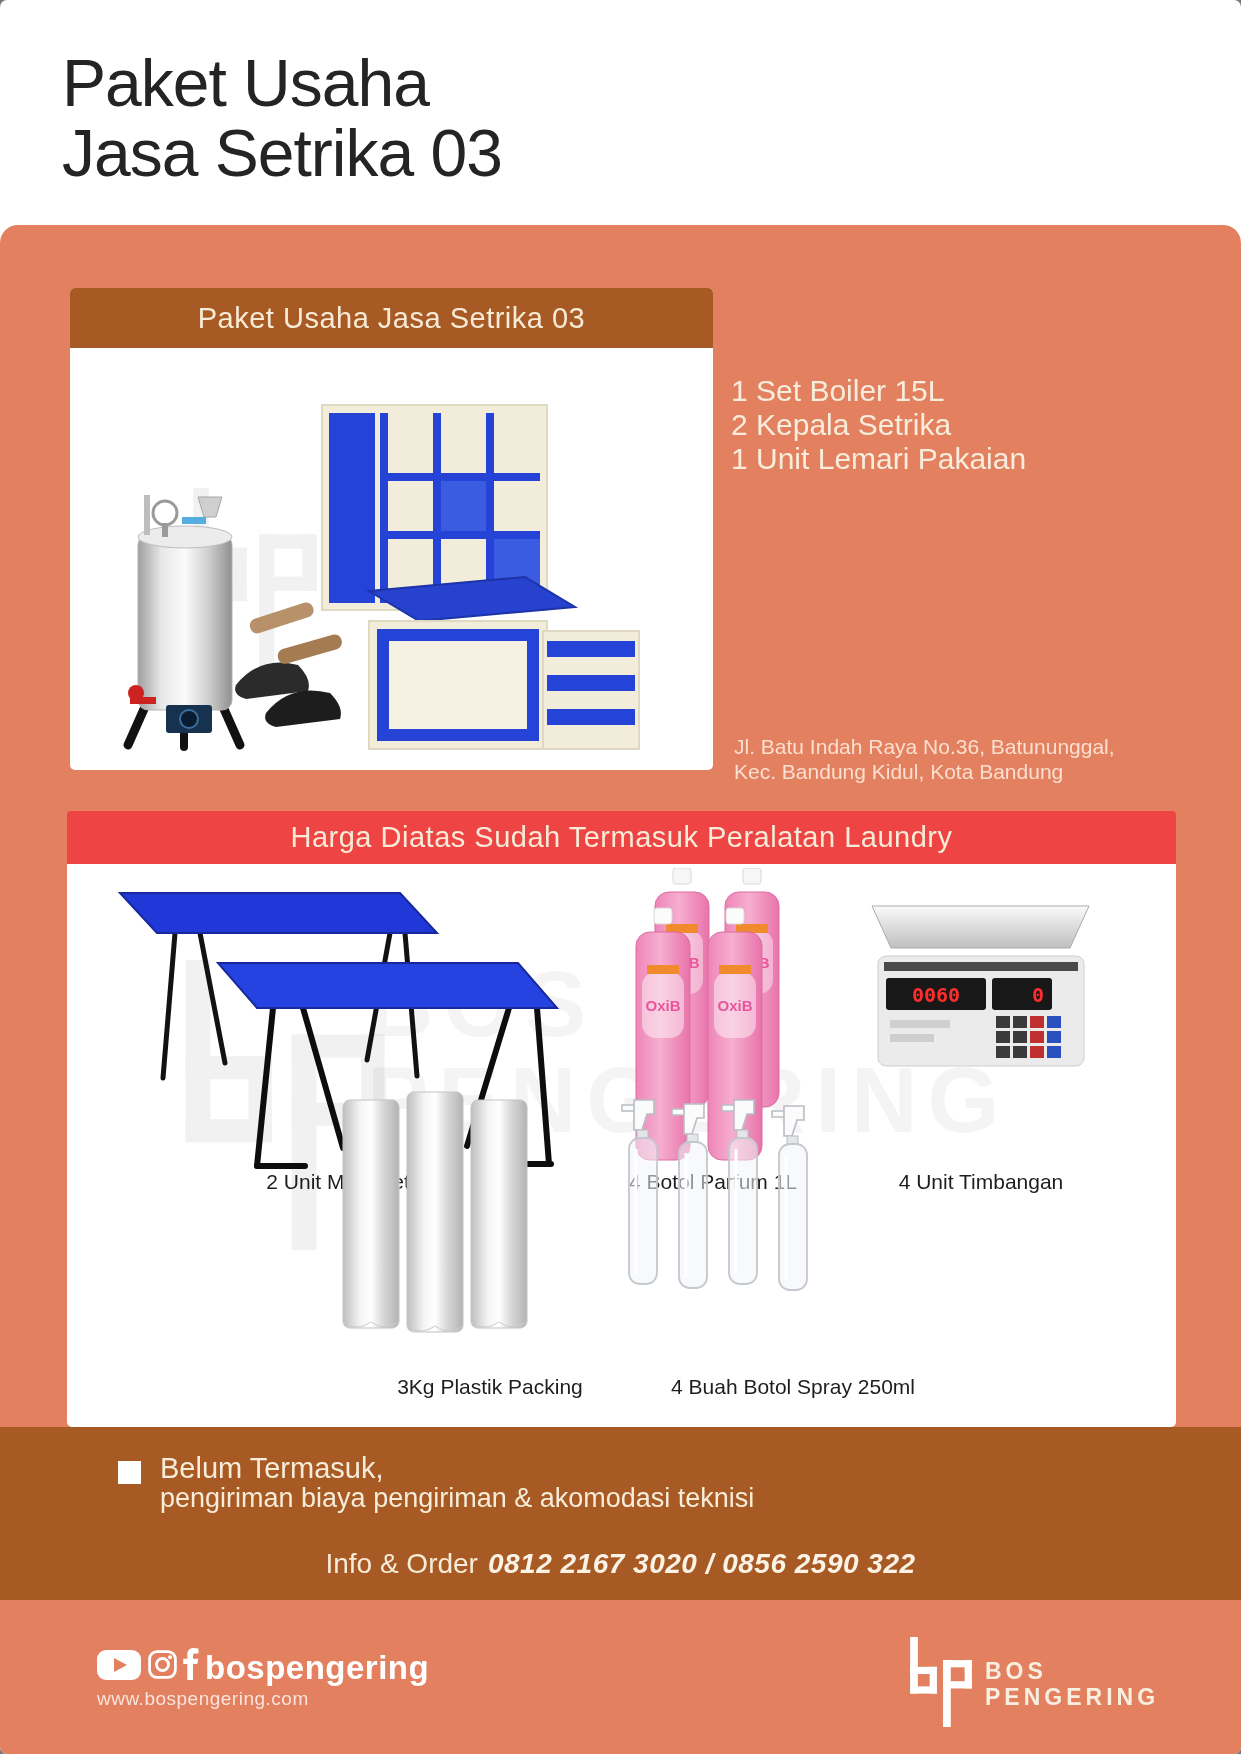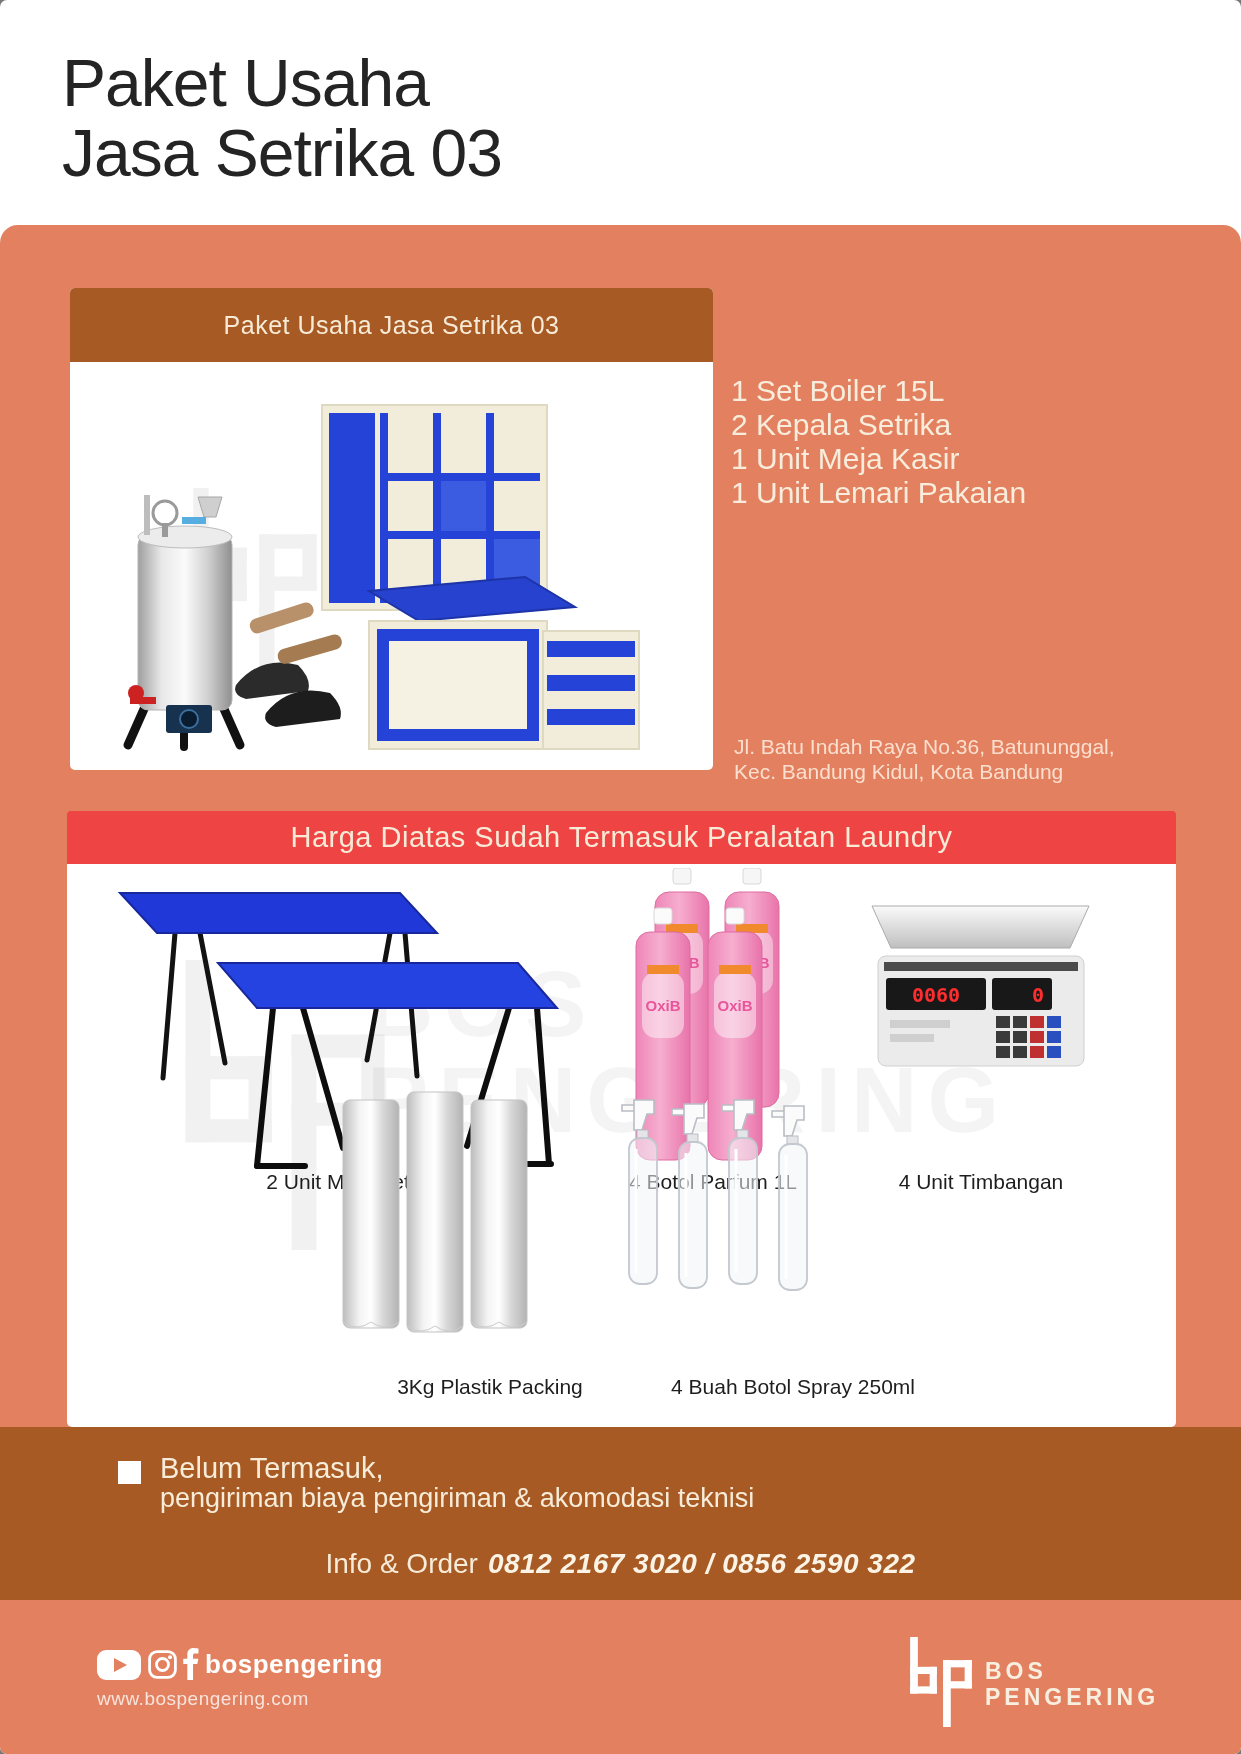--- a/index.html
+++ b/index.html
@@ -16,23 +16,23 @@
     color:#242424;letter-spacing:-1px;
   }
   
   .salmon-bg{
     left:0;top:225px;width:1241px;height:1529px;background:#E2805F;
     border-radius:18px 18px 0 0;
   }
   
   .card1{left:70px;top:288px;width:643px;height:482px;background:#fff;border-radius:5px;}
   .card1-header{
-    position:absolute;left:0;top:0;width:100%;height:74px;background:#A75A23;
+    position:absolute;left:0;top:0;width:100%;height:60px;background:#A75A23;
     border-radius:5px 5px 0 0;display:flex;align-items:center;justify-content:center;
-    color:#F7EBD7;font-size:25px;font-weight:500;letter-spacing:.5px;
+    color:#F7EBD7;font-size:29px;font-weight:500;letter-spacing:.5px;
   }
   .card1-art{position:absolute;left:0;top:57px;width:643px;height:425px;}
   .wm-small{position:absolute;left:120px;top:200px;opacity:.05;}
   
   .pkg-items{
     left:731px;top:374px;color:#F8EDDC;font-size:30px;line-height:34px;
     font-weight:400;list-style:none;margin:0;padding:0;
   }
   .pkg-address{
     left:734px;top:734px;color:rgba(255,236,222,.88);font-size:21px;line-height:25px;
@@ -56,21 +56,21 @@
   
   .excl-band{left:0;top:1427px;width:1241px;height:173px;background:#A75A23;}
   .excl-bullet{position:absolute;left:118px;top:34px;width:23px;height:23px;background:#fff;}
   .excl-line1{position:absolute;left:160px;top:25px;color:#F7ECD9;font-size:29px;font-weight:500;}
   .excl-line2{position:absolute;left:160px;top:56px;color:#F7ECD9;font-size:27px;}
   .contact-line{
     position:absolute;left:0;top:121px;width:100%;text-align:center;color:#F7ECD9;font-size:28px;
   }
   .contact-line .phones{font-weight:bold;font-style:italic;color:#FBF4E6;margin-left:10px;letter-spacing:.5px;}
   
-  .social-handle{left:205px;top:1649px;color:#fff;font-size:26px;font-weight:bold;letter-spacing:.5px;}
+  .social-handle{left:205px;top:1649px;color:#fff;font-size:33px;font-weight:bold;letter-spacing:.5px;}
   .website{left:97px;top:1688px;color:rgba(255,255,255,.78);font-size:19px;letter-spacing:.5px;}
   .brand-name{left:985px;top:1658px;color:#F8EFE0;font-weight:bold;font-size:23px;line-height:26px;letter-spacing:4px;}
 </style>
 </head>
 <body>
 
 <div class="poster">
 
   <div class="abs page-title">
     <div>Paket Usaha</div>
@@ -151,21 +151,20 @@
         <path d="M166,340 q24,-30 62,-20 q14,14 10,26 l-62,8 q-14,-4 -10,-14 z" fill="#2b2b2b"></path>
         <rect x="206" y="306" width="66" height="15" rx="7" fill="#A57B52" transform="rotate(-16 206 306)"></rect>
         <path d="M196,368 q24,-30 64,-20 q14,14 10,26 l-64,8 q-14,-4 -10,-14 z" fill="#1d1d1d"></path>
       </g>
     </svg>
   </div>
 
   <ul class="abs pkg-items">
     <li>1 Set Boiler 15L</li>
     <li>2 Kepala Setrika</li>
-    <li>1 Unit Meja Kasir</li>
     <li>1 Unit Lemari Pakaian</li>
   </ul>
 
   <div class="abs pkg-address">
     <div>Jl. Batu Indah Raya No.36, Batununggal,</div>
     <div>Kec. Bandung Kidul, Kota Bandung</div>
   </div>
 
   <div class="abs sec2-header">Harga Diatas Sudah Termasuk Peralatan Laundry</div>
 

